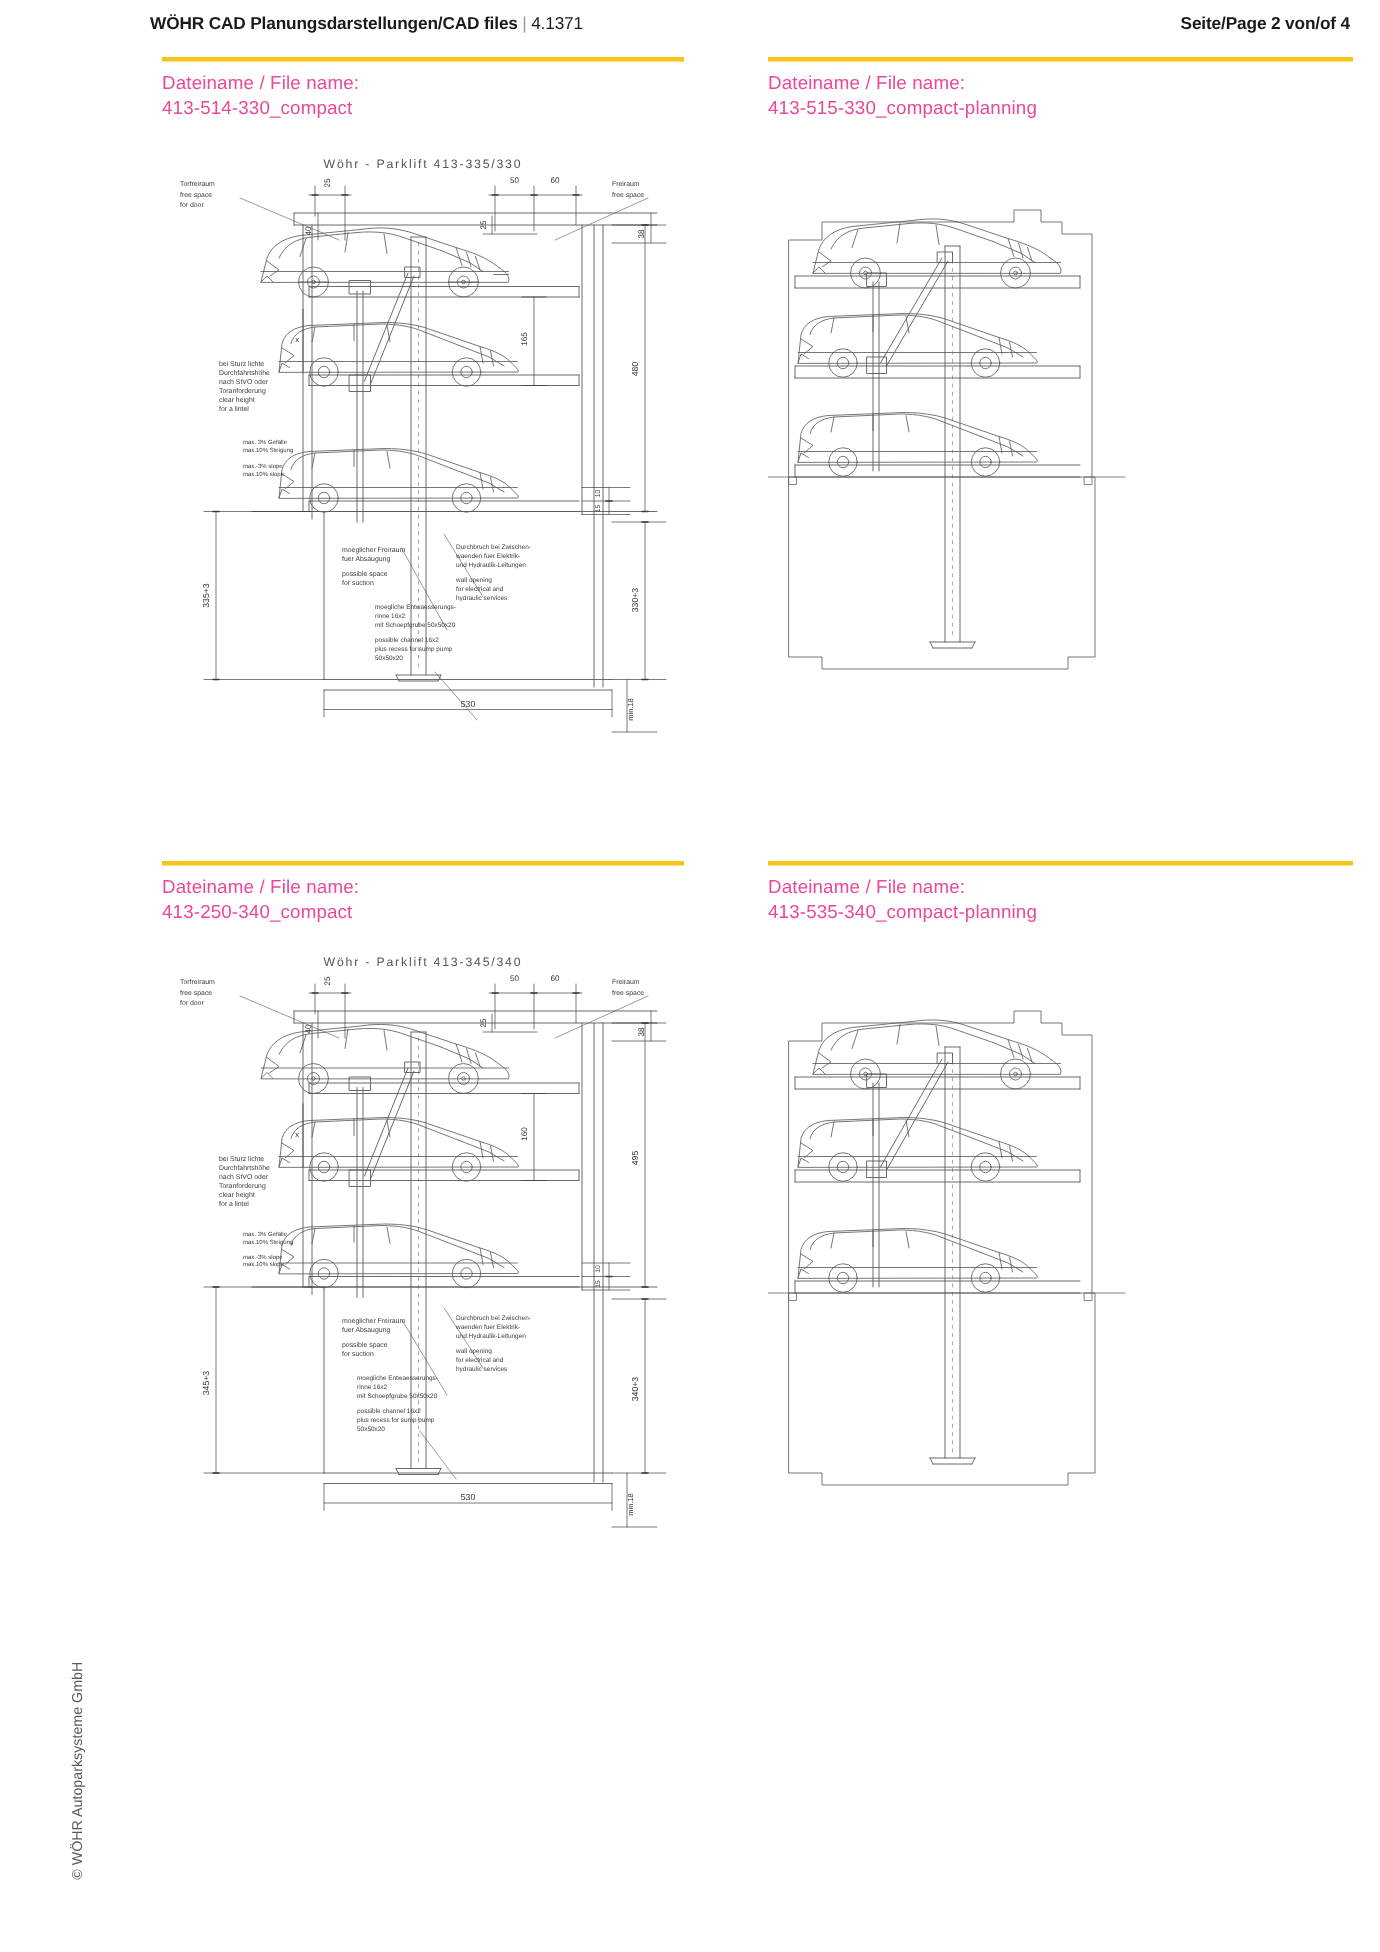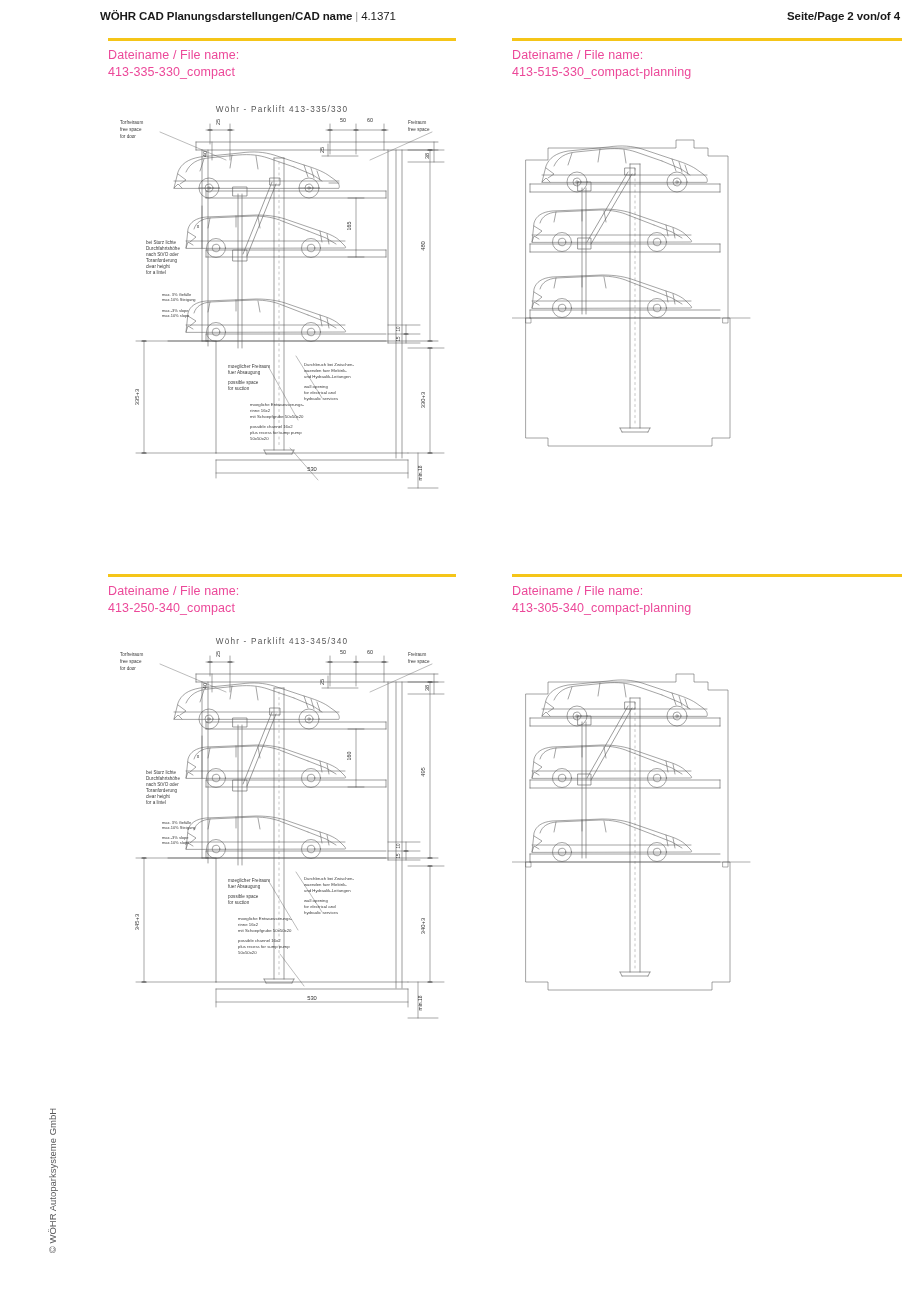--- a/index.html
+++ b/index.html
@@ -61,30 +61,30 @@
     font-size: 9.5px; color: #58585a;
     white-space: nowrap;
     text-align: center;
   }
 </style>
 </head>
 <body>
 
 <div class="page-header">
   <div class="hdr-left">
-    <span>WÖHR CAD Planungsdarstellungen/CAD name</span><span class="hdr-sep">|</span><span class="hdr-date">4.1371</span>
+    <span>WÖHR CAD Planungsdarstellungen/CAD files</span><span class="hdr-sep">|</span><span class="hdr-date">4.1371</span>
   </div>
   <div class="hdr-right">Seite/Page 2 von/of 4</div>
 </div>
 
 <div class="panel" id="panel-tl">
   <div class="rule"></div>
   <div class="panel-label">
     <span class="fname">Dateiname / File name:</span>
-    <span class="fname">413-335-330_compact</span>
+    <span class="fname">413-514-330_compact</span>
   </div>
 </div>
 
 <div class="panel" id="panel-tr">
   <div class="rule"></div>
   <div class="panel-label">
     <span class="fname">Dateiname / File name:</span>
     <span class="fname">413-515-330_compact-planning</span>
   </div>
 </div>
@@ -94,21 +94,21 @@
   <div class="panel-label">
     <span class="fname">Dateiname / File name:</span>
     <span class="fname">413-250-340_compact</span>
   </div>
 </div>
 
 <div class="panel" id="panel-br">
   <div class="rule"></div>
   <div class="panel-label">
     <span class="fname">Dateiname / File name:</span>
-    <span class="fname">413-305-340_compact-planning</span>
+    <span class="fname">413-535-340_compact-planning</span>
   </div>
 </div>
 
 <div class="drawing" id="draw-tl">
 <svg viewBox="0 0 348 400" xmlns="http://www.w3.org/2000/svg">
   <g fill="none" stroke="#5a5a5a" stroke-width="0.6" stroke-linecap="round" stroke-linejoin="round">
 
     <text x="174" y="14" font-family="Liberation Sans, sans-serif" font-size="8.2" fill="#555" text-anchor="middle" stroke="none" letter-spacing="1.2">Wöhr - Parklift 413-335/330</text>
 
     <line x1="88" y1="44" x2="330" y2="44"></line>

